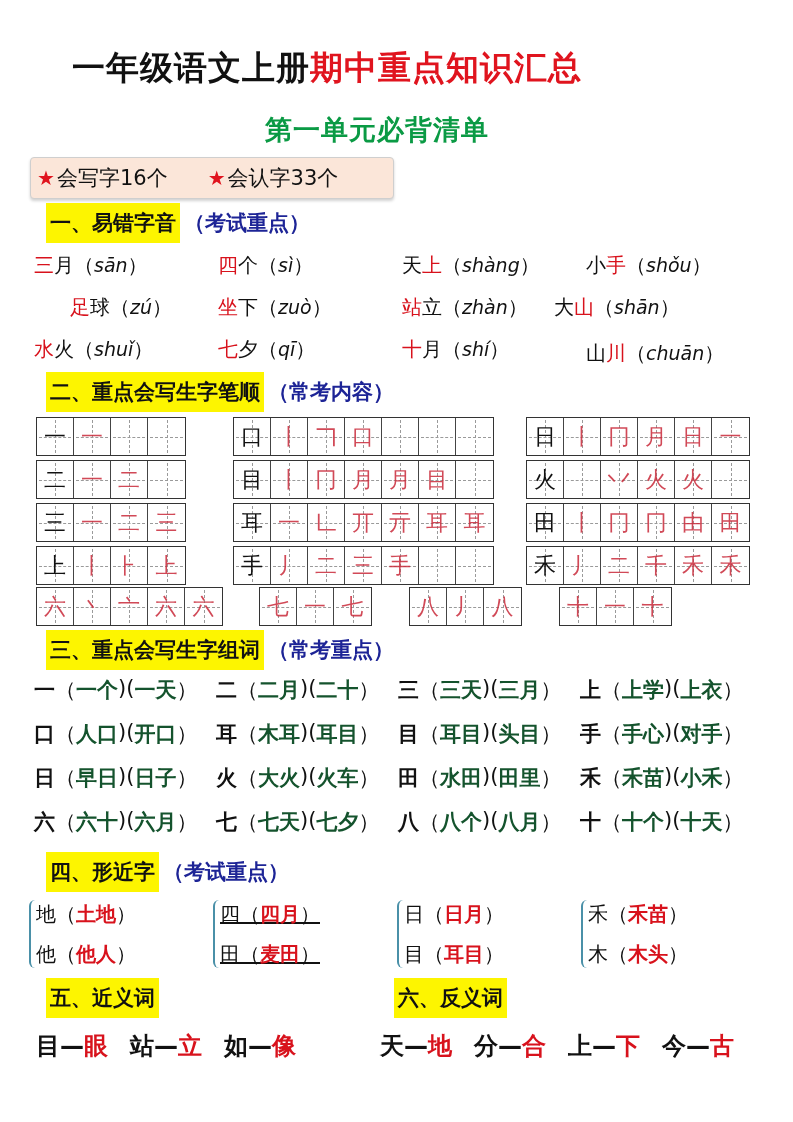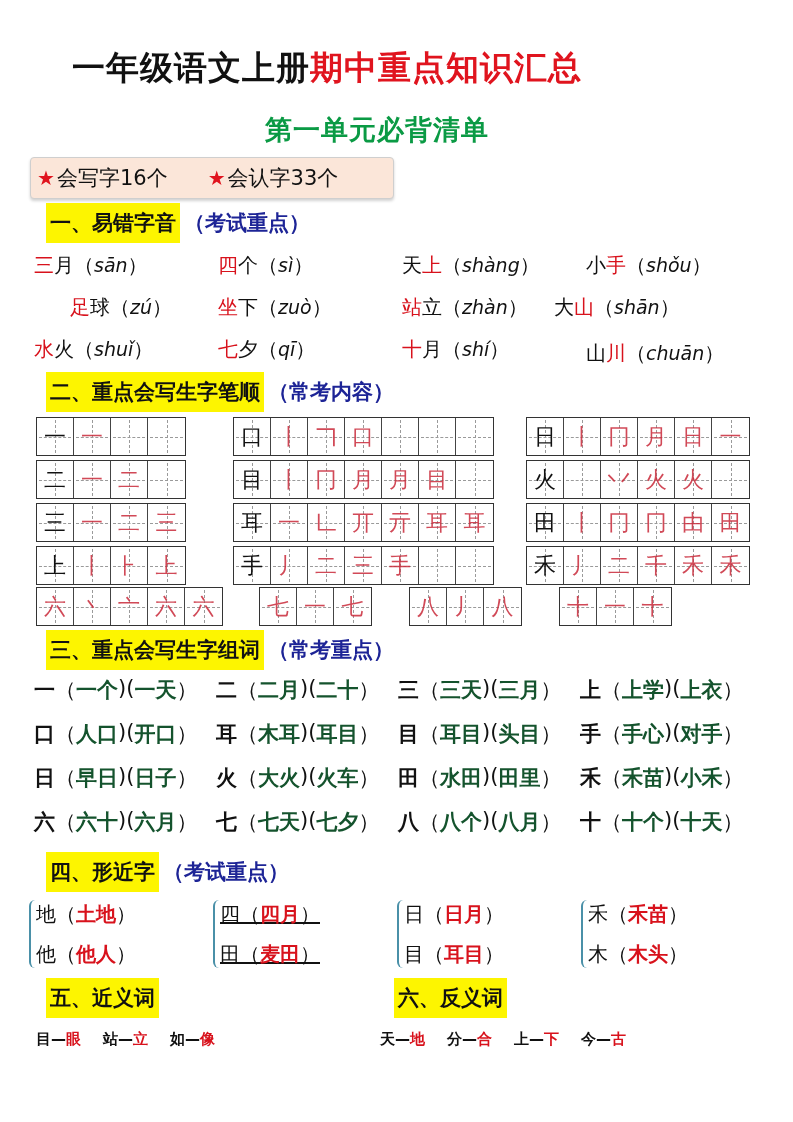--- a/index.html
+++ b/index.html
@@ -47,21 +47,21 @@
   .word-group .w { color: #14532d; }
   .word-group .p { color: #111; font-weight: normal; }
 
   
   .sim-pair { position: absolute; font-size: 20px; white-space: nowrap; }
   .sim-pair .line { height: 40px; line-height: 40px; }
   .brace { position: absolute; left: -7px; top: 6px; width: 6px; height: 68px; border-left: 2px solid #4a90a8; border-radius: 6px 0 0 6px; }
   .sim-pair .w { color: #d8121c; font-weight: bold; }
 
   
-  .pairs { position: absolute; font-size: 15px; white-space: nowrap; font-weight: bold; }
+  .pairs { position: absolute; font-size: 24px; white-space: nowrap; font-weight: bold; }
   .pairs .pair { display: inline-block; margin-right: 22px; }
   .pairs .a { color: #111; }
   .pairs .b { color: #d8121c; }
 </style>
 </head>
 <body>
 
 <div id="title" class="abs">
   <span class="black">一年级语文上册</span><span class="red">期中重点知识汇总</span>
 </div>

